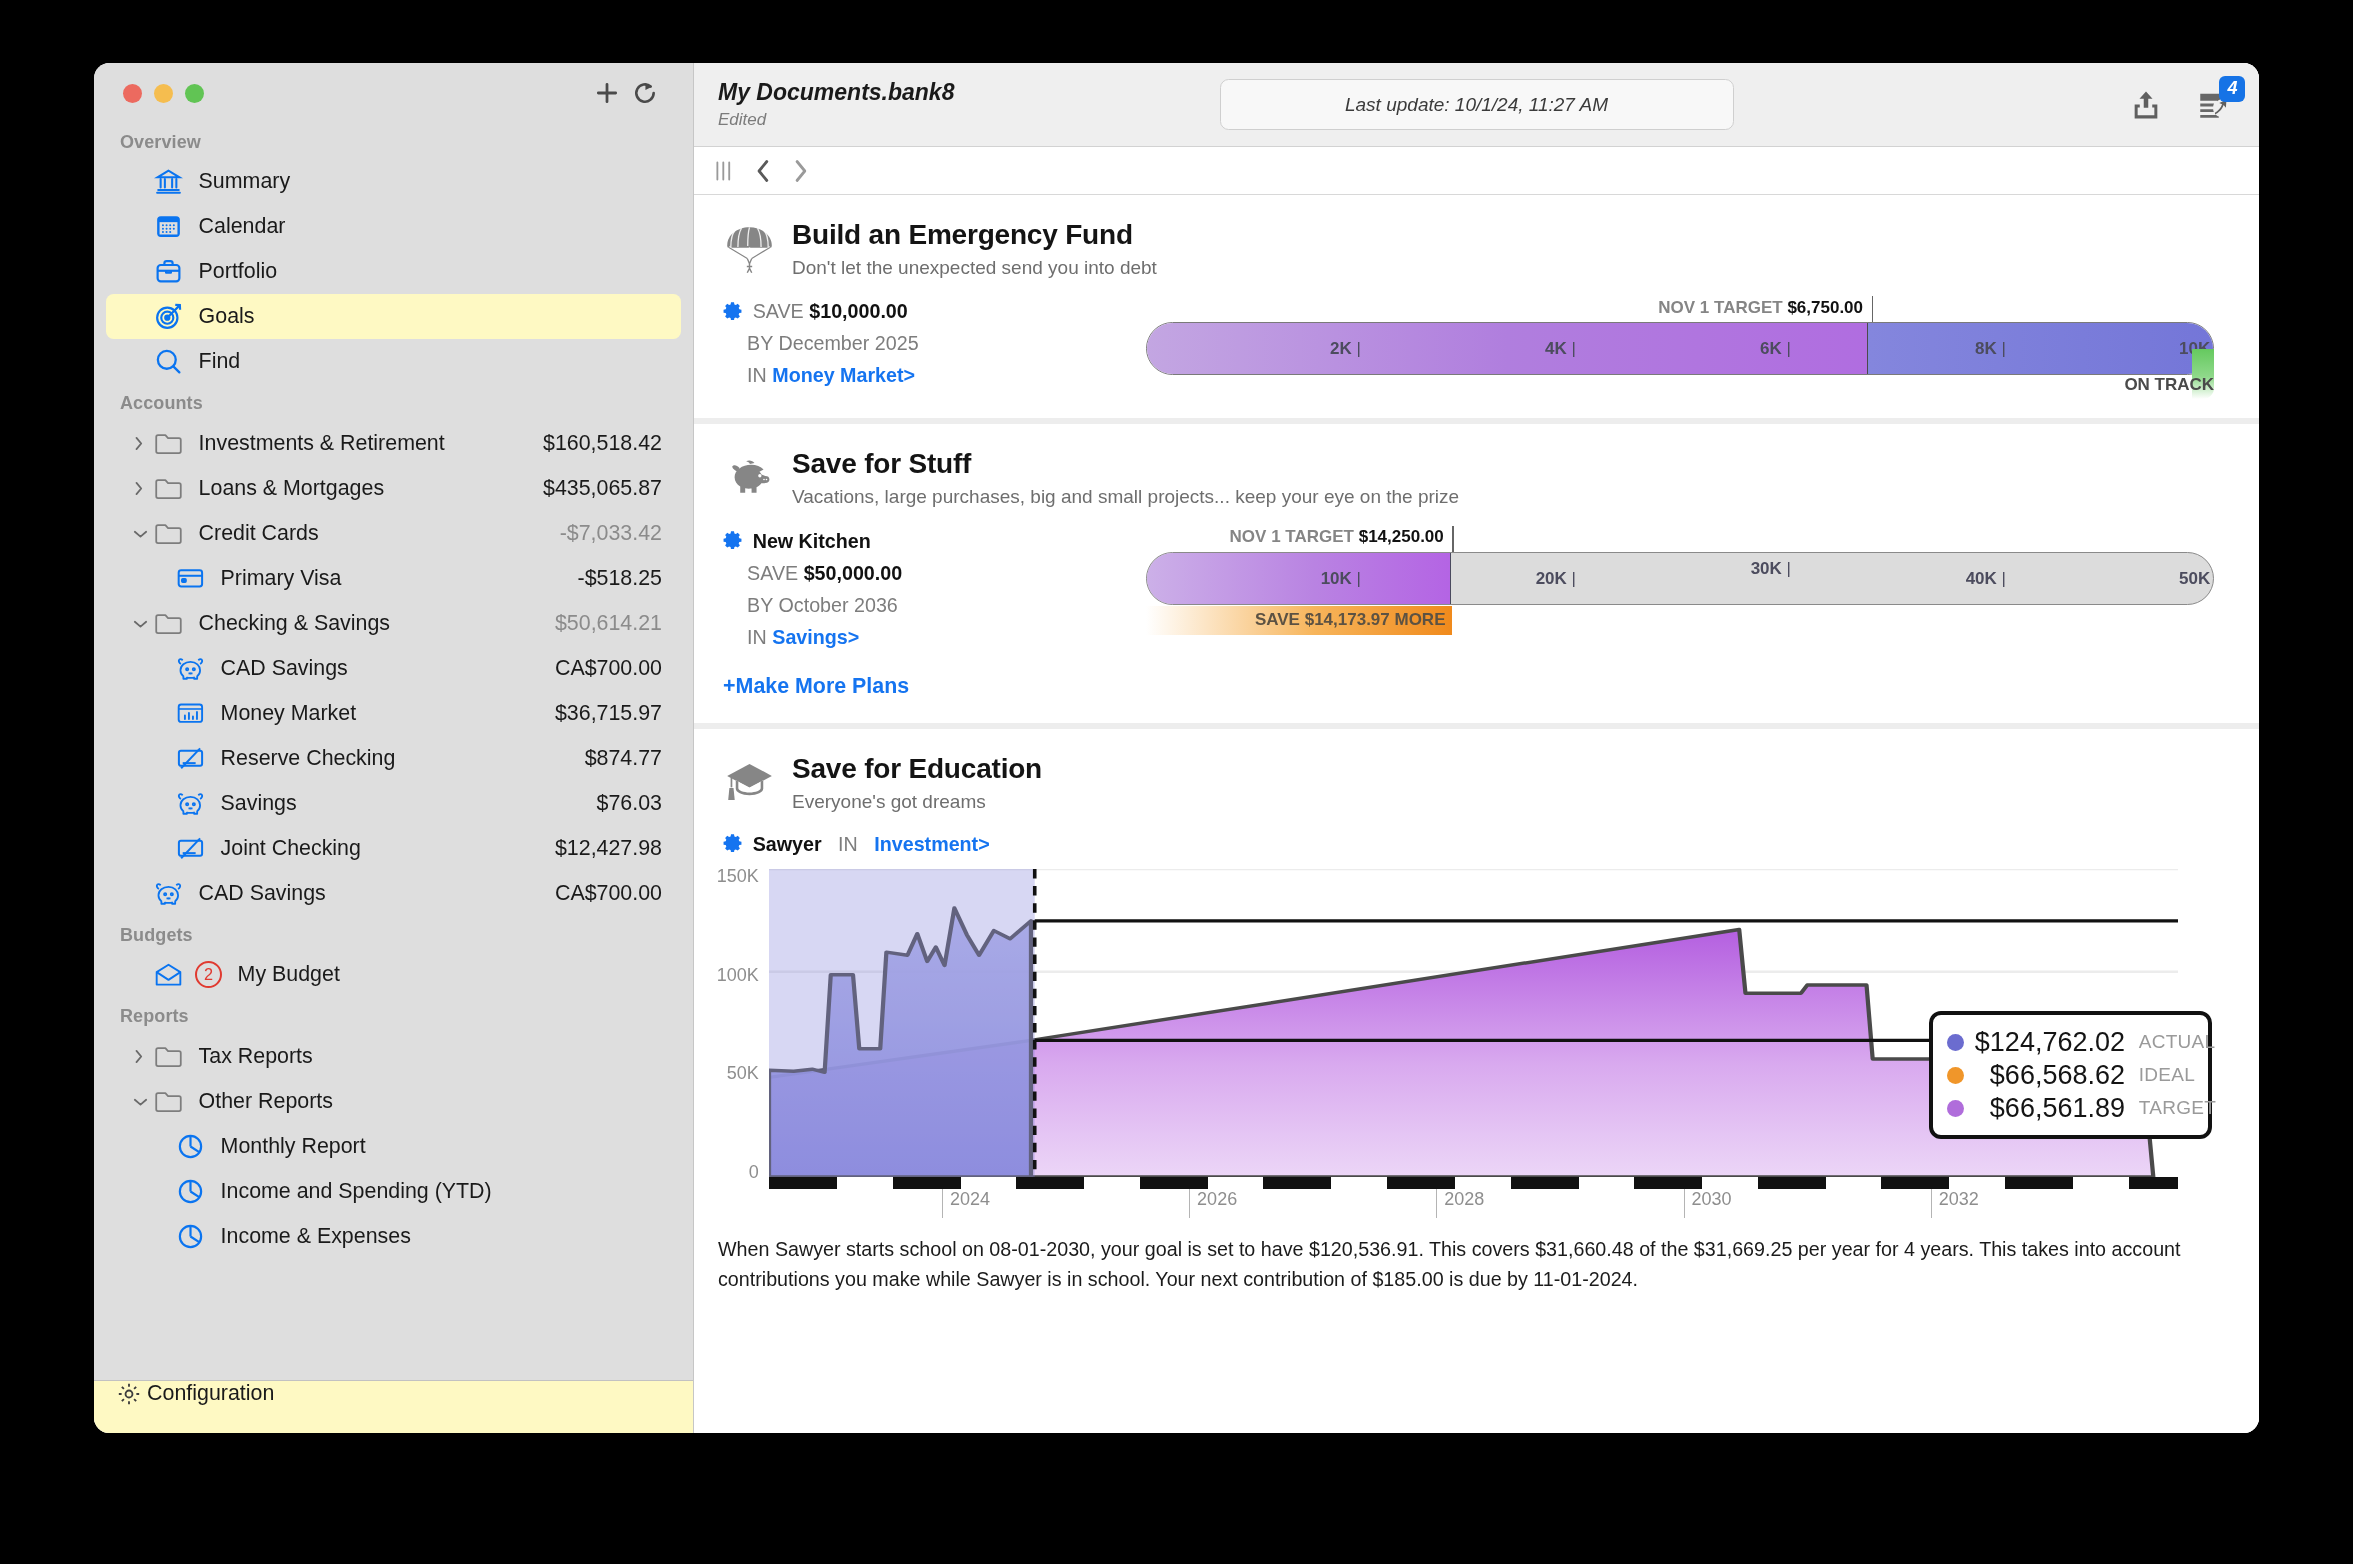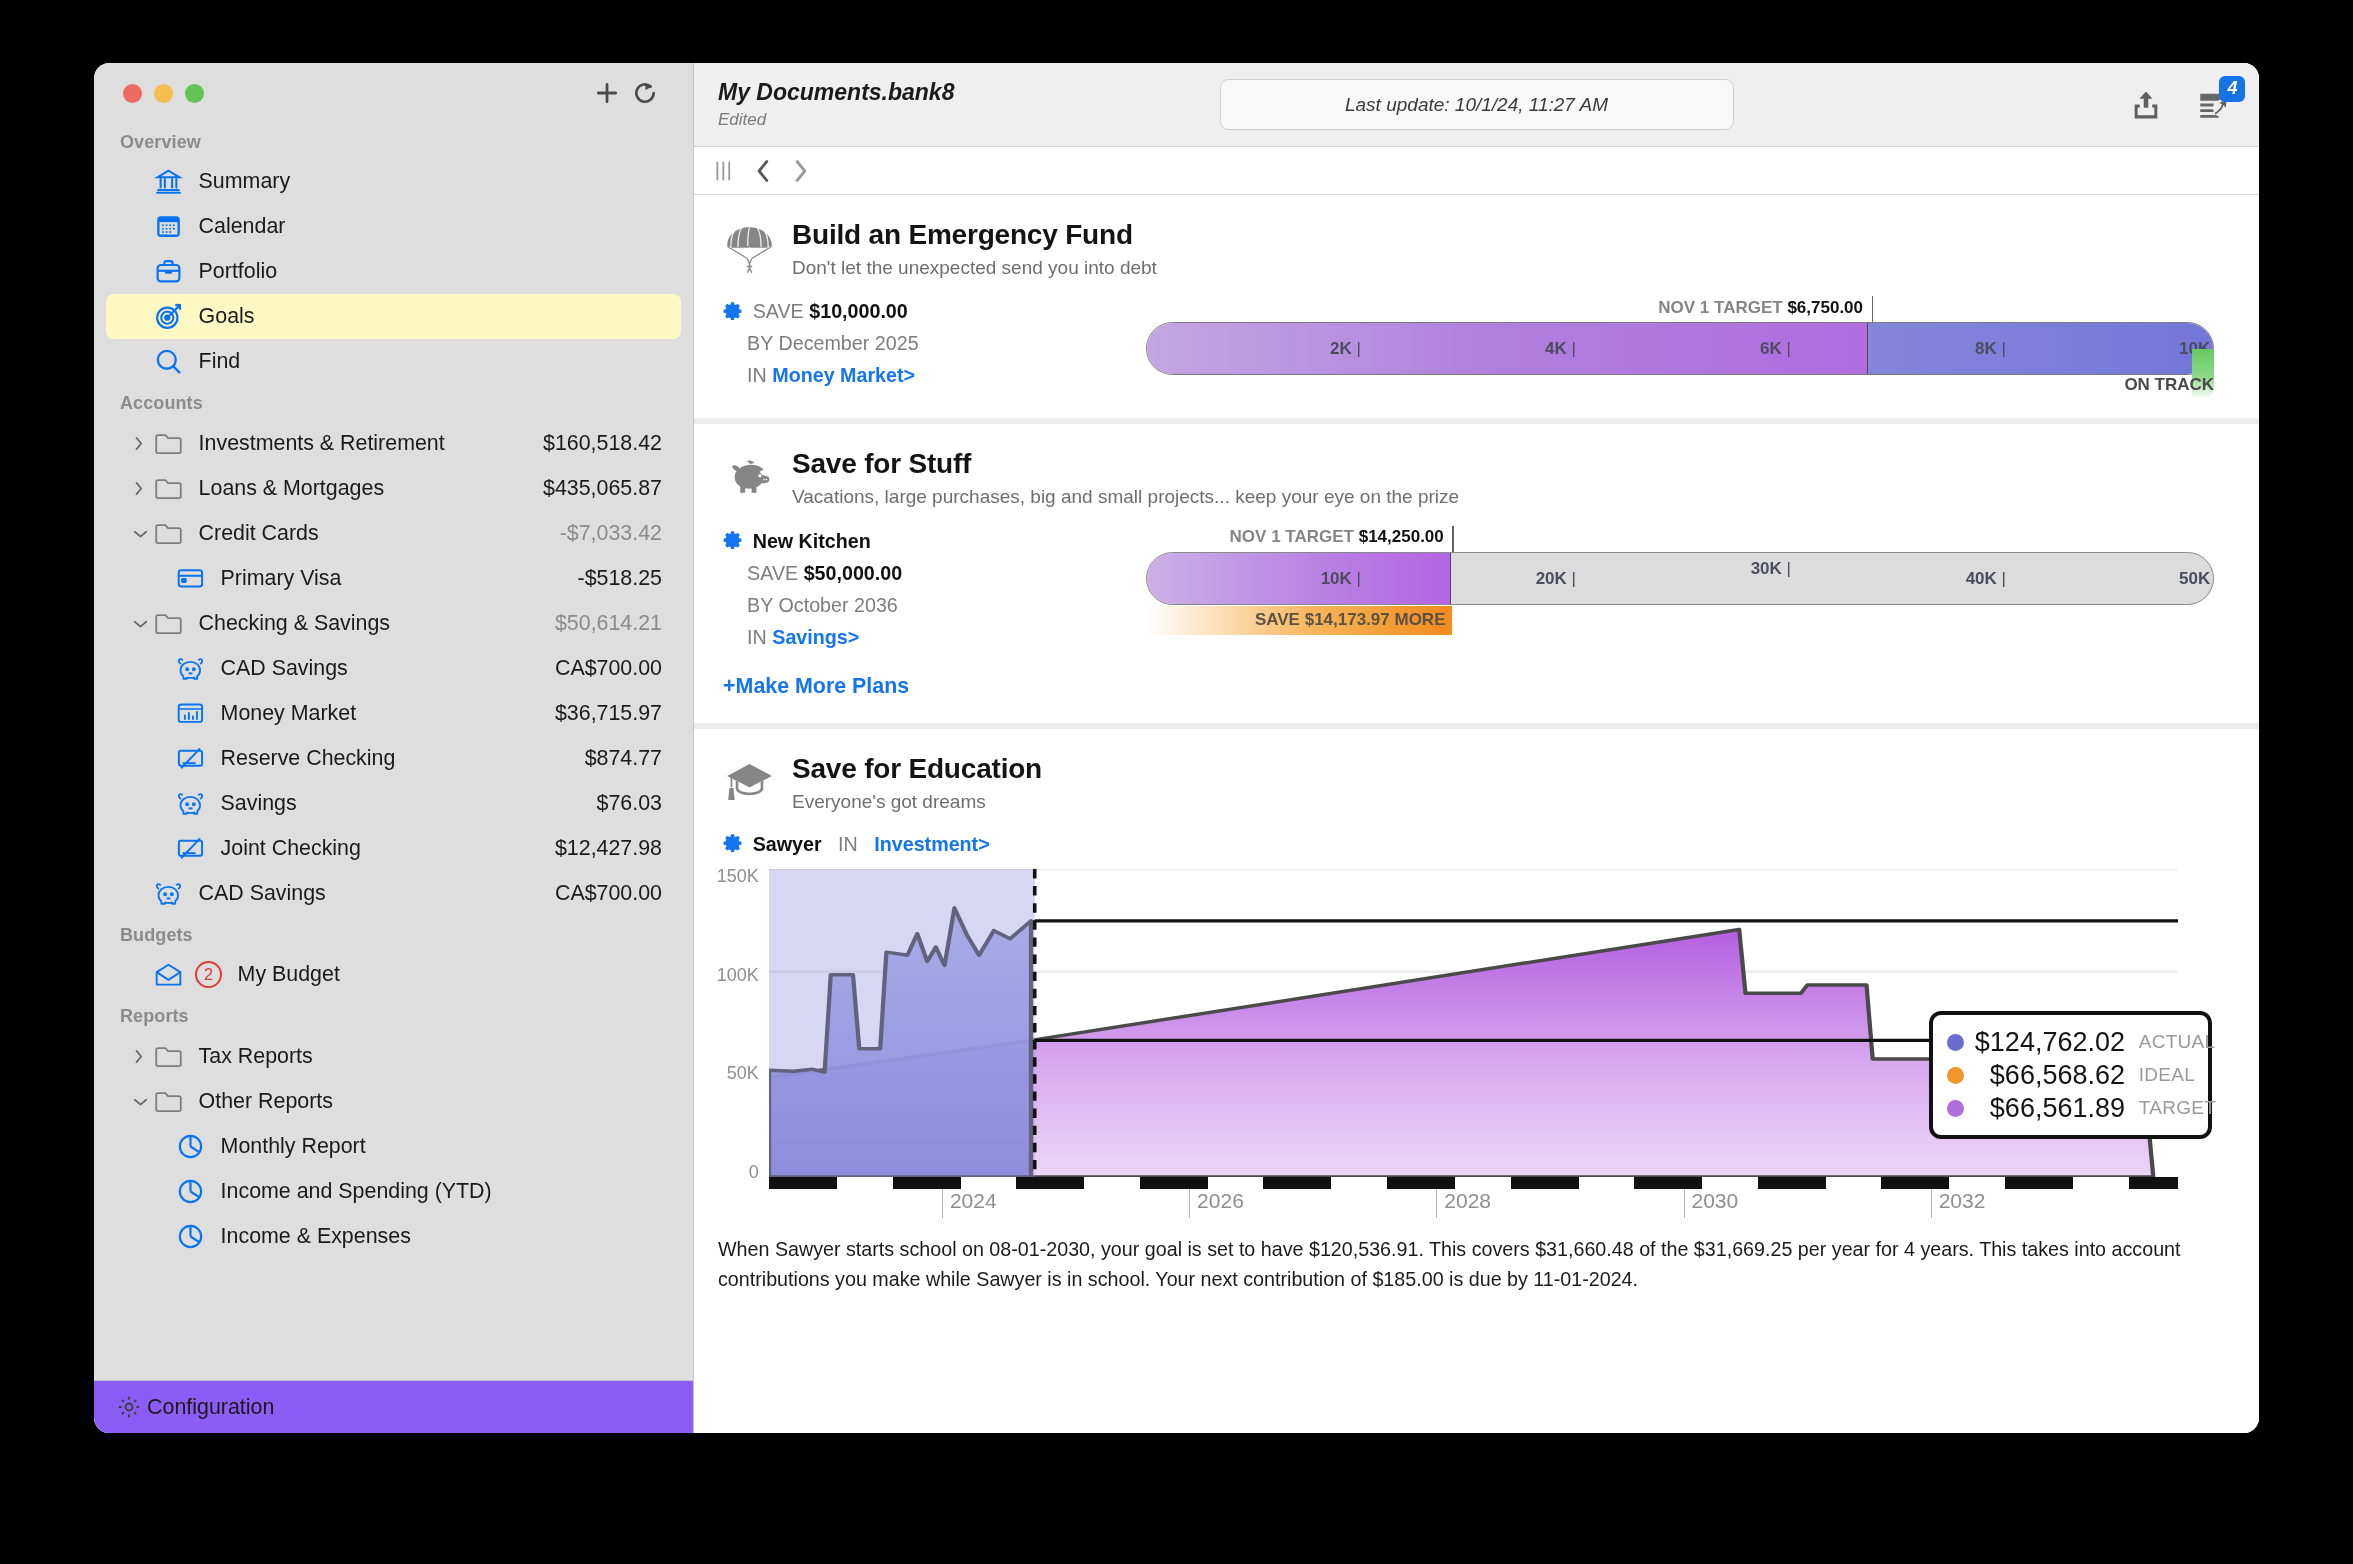--- a/index.html
+++ b/index.html
@@ -100,25 +100,25 @@
     border: 2.1px solid #e03a30;
     color: #e03a30;
     font-size: 16.3px; font-weight: 500;
     display: flex; align-items: center; justify-content: center;
     margin-left: 5.1px; margin-right: 6.9px;
     flex-shrink: 0;
   }
   #config-bar {
     height: 53px;
     border-top: 0.9px solid #c2c2c2;
-    display: flex; align-items: center;
+    display: flex; align-items: flex-start;
     padding-left: 22px;
     font-size: 21.4px;
     color: #1a1a1a;
-    background: #8b5cf6;
+    background: #fef9c3;
     flex-shrink: 0;
   }
   #config-bar .gear { color: #3c3c3c; margin-right: 5.1px; display:flex; }
 
   
   #main { flex: 1; display: flex; flex-direction: column; background: #fff; min-width: 0;}
   #main-toolbar {
     height: 84px;
     background: #efefef;
     border-bottom: 0.9px solid #d2d2d2;
@@ -247,21 +247,21 @@
     border-radius: 12px;
     background: #fff;
     padding: 10.3px 17px 10.3px 13.7px;
   }
   .legrow { display: flex; align-items: center; height: 33px; }
   .legdot { width: 17px; height: 17px; border-radius: 50%; margin-right: 10.3px; flex-shrink:0;}
   .legval { font-size: 27px; color: #141414; min-width: 151px; text-align: right;}
   .legname { font-size: 19px; color: #9a9a9a; margin-left: 13.7px; letter-spacing: 0.3px;}
   .xyear {
     position: absolute;
-    font-size: 21px; color: #8e8e8e;
+    font-size: 18px; color: #8e8e8e;
     border-left: 1.7px solid #b4b4b4;
     padding-left: 6.9px;
     height: 29px;
   }
   .blurb {
     font-size: 19.7px; color: #1b1b1b; line-height: 1.52;
     margin-top: 13.7px;
     max-width: 1507px;
   }
 </style>

